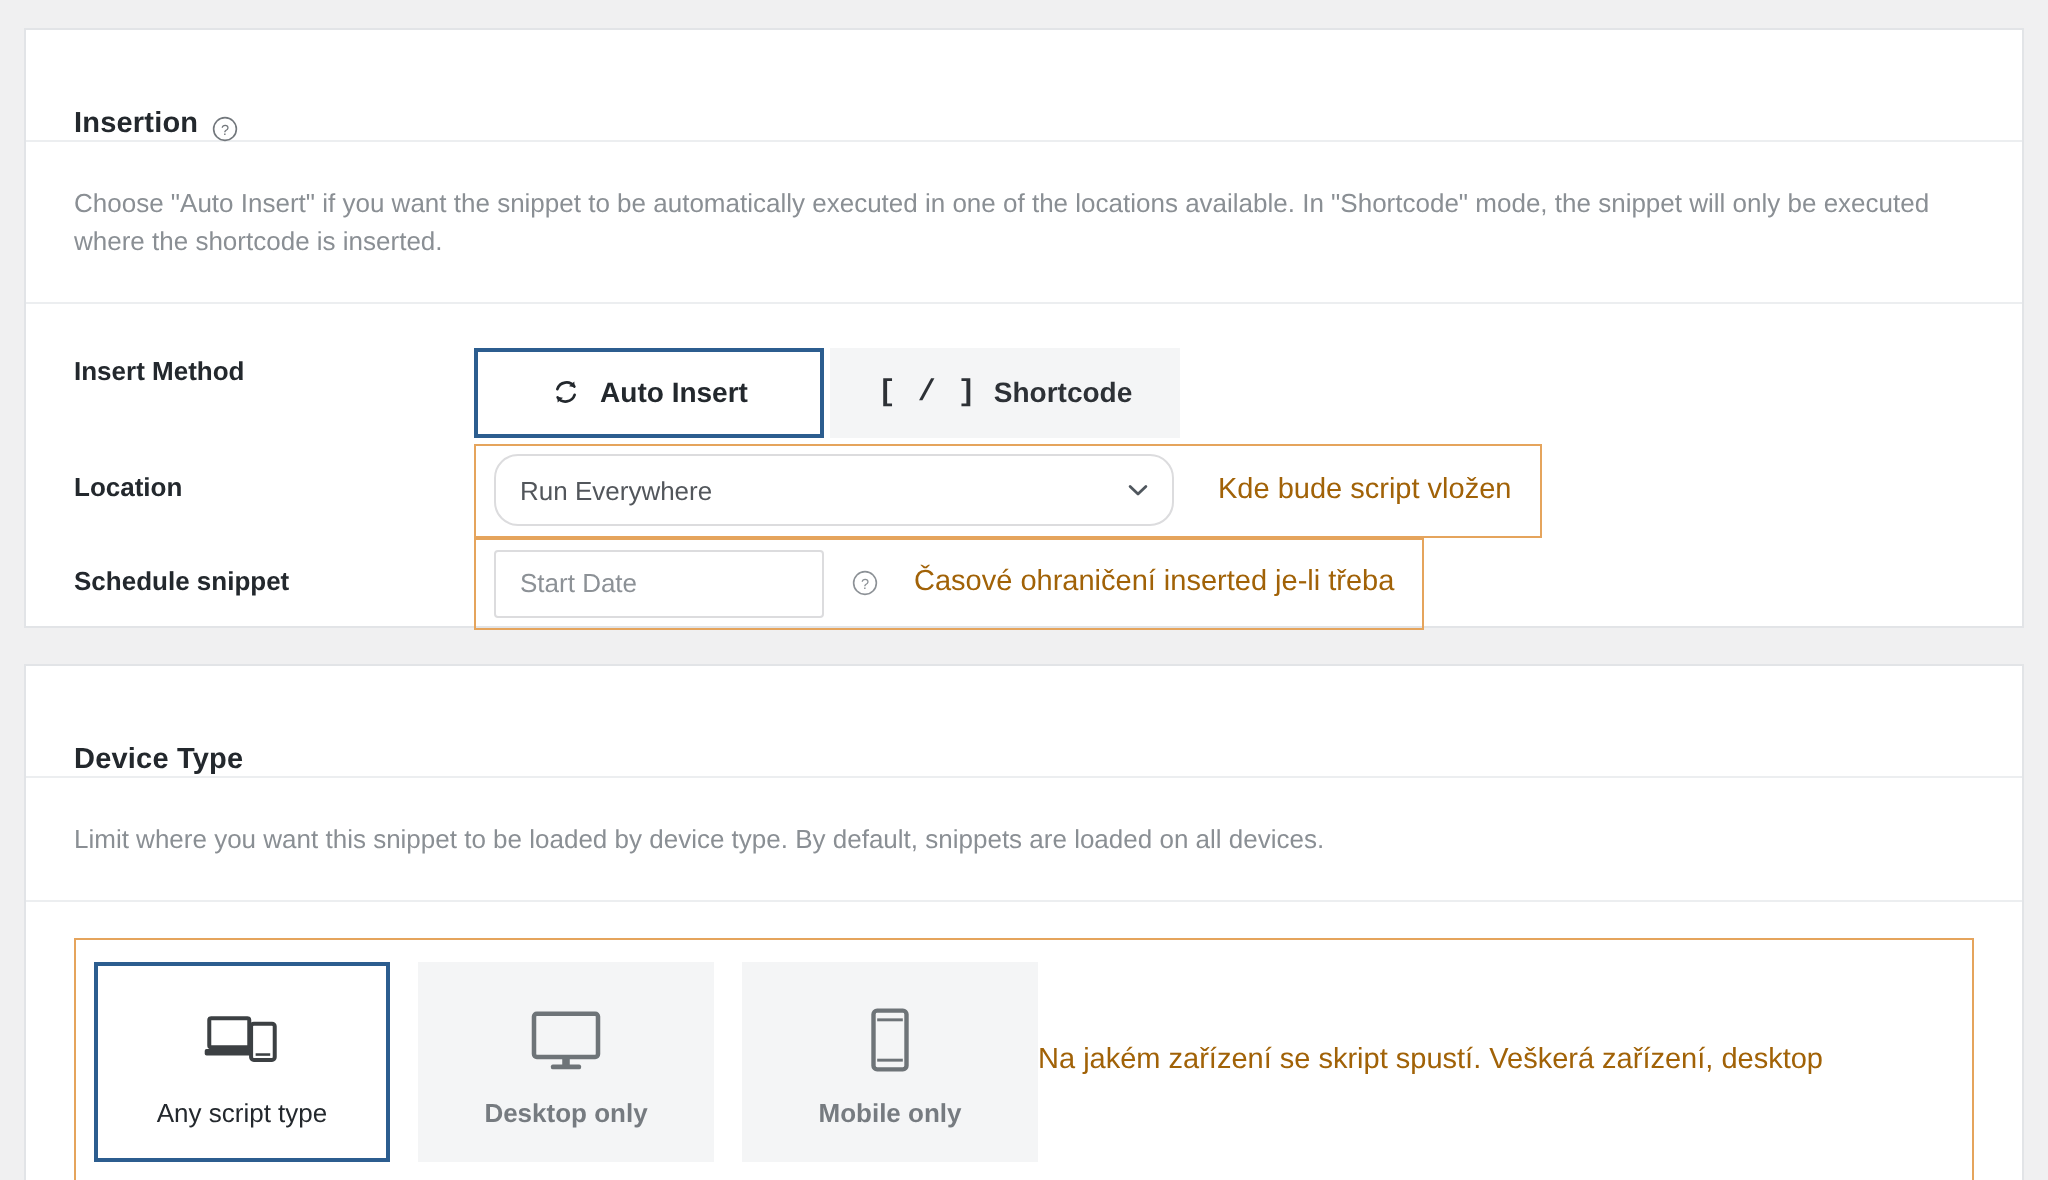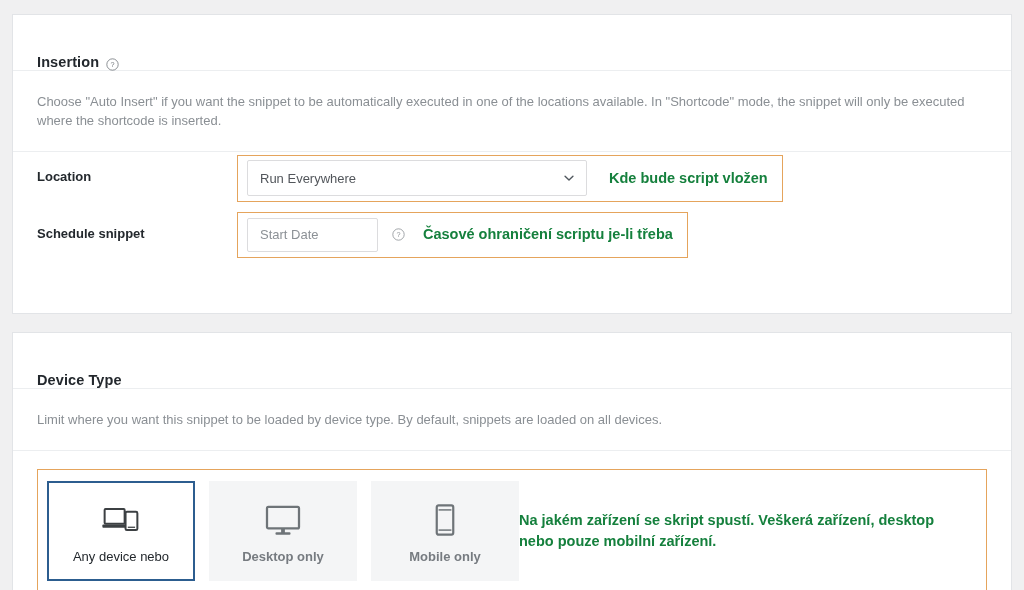--- a/index.html
+++ b/index.html
@@ -117,44 +117,44 @@
 
   
   .annot-box {
     border: 1px solid #e5a45c;
     display: flex;
     align-items: center;
     box-sizing: border-box;
     background: transparent;
   }
   .annot-text {
-    color: #15803d;
-    font-weight: bold;
+    color: #a16207;
+    font-weight: normal;
     font-size: 14.5px;
     line-height: 1.45;
   }
 
   
   .select-field {
     width: 340px;
     height: 36px;
     border: 1px solid #dcdcde;
     background: #fff;
     display: flex;
     align-items: center;
     padding: 0 10px 0 12px;
     box-sizing: border-box;
     color: #52565b;
     font-size: 13px;
-    border-radius: 2px;
+    border-radius: 12px;
     cursor: pointer;
   }
   .select-field .val { flex: 1; }
   .text-field {
-    width: 131px;
+    width: 165px;
     height: 34px;
     border: 1px solid #dcdcde;
     background: #fff;
     display: flex;
     align-items: center;
     padding: 0 12px;
     box-sizing: border-box;
     color: #8c9196;
     font-size: 13px;
     border-radius: 2px;
@@ -203,52 +203,77 @@
     <span class="help-icon">
       <svg width="13" height="13" viewBox="0 0 16 16" aria-hidden="true">
         <circle cx="8" cy="8" r="7" fill="none" stroke="#72777c" stroke-width="1"></circle>
         <text x="8" y="11.6" font-size="9" font-family="Liberation Sans, sans-serif" fill="#72777c" text-anchor="middle">?</text>
       </svg>
     </span>
   </div>
 
   <div class="card-desc">Choose "Auto Insert" if you want the snippet to be automatically executed in one of the locations available. In "Shortcode" mode, the snippet will only be executed where the shortcode is inserted.</div>
 
+  <div class="row" style="margin-top:22px;">
+    <div class="row-label">Insert Method</div>
+    <div class="row-body">
+      <div class="method-group">
+
+        <div class="btn-method active">
+          <span class="glyph">
+            <svg width="16" height="16" viewBox="0 0 20 20" aria-hidden="true">
+              <path d="M15.2 6.6A6 6 0 0 0 4.6 8.2" fill="none" stroke="#23282d" stroke-width="1.7" stroke-linecap="round"></path>
+              <path d="M4.8 13.4A6 6 0 0 0 15.4 11.8" fill="none" stroke="#23282d" stroke-width="1.7" stroke-linecap="round"></path>
+              <path d="M15.2 3.4 L15.4 7.0 L11.9 6.4 Z" fill="#23282d"></path>
+              <path d="M4.8 16.6 L4.6 13.0 L8.1 13.6 Z" fill="#23282d"></path>
+            </svg>
+          </span>
+          <span>Auto Insert</span>
+        </div>
+
+        <div class="btn-method inactive">
+          <span class="code-glyph">[ / ]</span>
+          <span>Shortcode</span>
+        </div>
+
+      </div>
+    </div>
+  </div>
 
   <div class="row" style="margin-top:3px;">
     <div class="row-label" style="padding-top:14px;">Location</div>
     <div class="row-body">
       <div class="annot-box" style="height:47px; padding:0 14px 0 9px;">
         <div class="select-field">
           <span class="val">Run Everywhere</span>
           <span style="display:inline-flex;align-items:center;">
             <svg width="14" height="14" viewBox="0 0 16 16" aria-hidden="true">
               <path d="M3.5 6 L8 10.3 L12.5 6" fill="none" stroke="#50575e" stroke-width="1.6" stroke-linecap="round" stroke-linejoin="round"></path>
             </svg>
           </span>
         </div>
         <span class="annot-text" style="margin-left:22px;white-space:nowrap;">Kde bude script vložen</span>
       </div>
     </div>
   </div>
 
-  <div class="row" style="margin-top:10px;">
+  <div class="row" style="">
     <div class="row-label" style="padding-top:14px;">Schedule snippet</div>
     <div class="row-body">
       <div class="annot-box" style="height:46px; padding:0 14px 0 9px;">
         <div class="text-field">
           <span>Start Date</span>
         </div>
         <span style="display:inline-flex;align-items:center;margin-left:14px;">
           <svg width="13" height="13" viewBox="0 0 16 16" aria-hidden="true">
             <circle cx="8" cy="8" r="7" fill="none" stroke="#8c9196" stroke-width="1"></circle>
             <text x="8" y="11.6" font-size="9" font-family="Liberation Sans, sans-serif" fill="#8c9196" text-anchor="middle">?</text>
           </svg>
         </span>
-        <span class="annot-text" style="margin-left:18px;white-space:nowrap;">Časové ohraničení scriptu je-li třeba</span>
+        <span class="annot-text" style="margin-left:18px;white-space:nowrap;">Časové ohraničení inserted je-li třeba</span>
       </div>
     </div>
   </div>
 
 </div>
 
 <div class="card" style="top:332px; height:307px;">
 
   <div class="card-header">
     <span class="card-title">Device Type</span>
@@ -261,21 +286,21 @@
 
       <div class="device-card active">
         <span class="device-icon">
           <svg width="40" height="32" viewBox="0 0 44 34" aria-hidden="true">
             <rect x="4" y="5" width="22" height="16" rx="1" fill="none" stroke="#3c4043" stroke-width="2.2"></rect>
             <rect x="1.5" y="22" width="27" height="3.5" rx="1" fill="#3c4043"></rect>
             <rect x="27" y="8" width="13" height="20" rx="1.5" fill="#fff" stroke="#3c4043" stroke-width="2.2"></rect>
             <line x1="29.5" y1="25" x2="37.5" y2="25" stroke="#3c4043" stroke-width="1.4"></line>
           </svg>
         </span>
-        <span class="device-label">Any device nebo</span>
+        <span class="device-label">Any script type</span>
       </div>
 
       <div class="device-card inactive" style="margin-left:14px;">
         <span class="device-icon">
           <svg width="36" height="32" viewBox="0 0 38 34" aria-hidden="true">
             <rect x="2" y="3" width="34" height="23" rx="1.5" fill="none" stroke="#6e7478" stroke-width="2.4"></rect>
             <rect x="17" y="26" width="4" height="5" fill="#6e7478"></rect>
             <rect x="11" y="30" width="16" height="2.6" rx="1" fill="#6e7478"></rect>
           </svg>
         </span>
@@ -288,19 +313,18 @@
             <rect x="3" y="2" width="18" height="32" rx="2" fill="none" stroke="#6e7478" stroke-width="2.4"></rect>
             <line x1="5" y1="7" x2="19" y2="7" stroke="#6e7478" stroke-width="1.6"></line>
             <line x1="5" y1="29" x2="19" y2="29" stroke="#6e7478" stroke-width="1.6"></line>
           </svg>
         </span>
         <span class="device-label">Mobile only</span>
       </div>
 
       <div style="">
         <div class="annot-text">Na jakém zařízení se skript spustí. Veškerá zařízení, desktop</div>
-        <div class="annot-text">nebo pouze mobilní zařízení.</div>
       </div>
 
     </div>
   </div>
 
 </div>
 
 </body></html>

